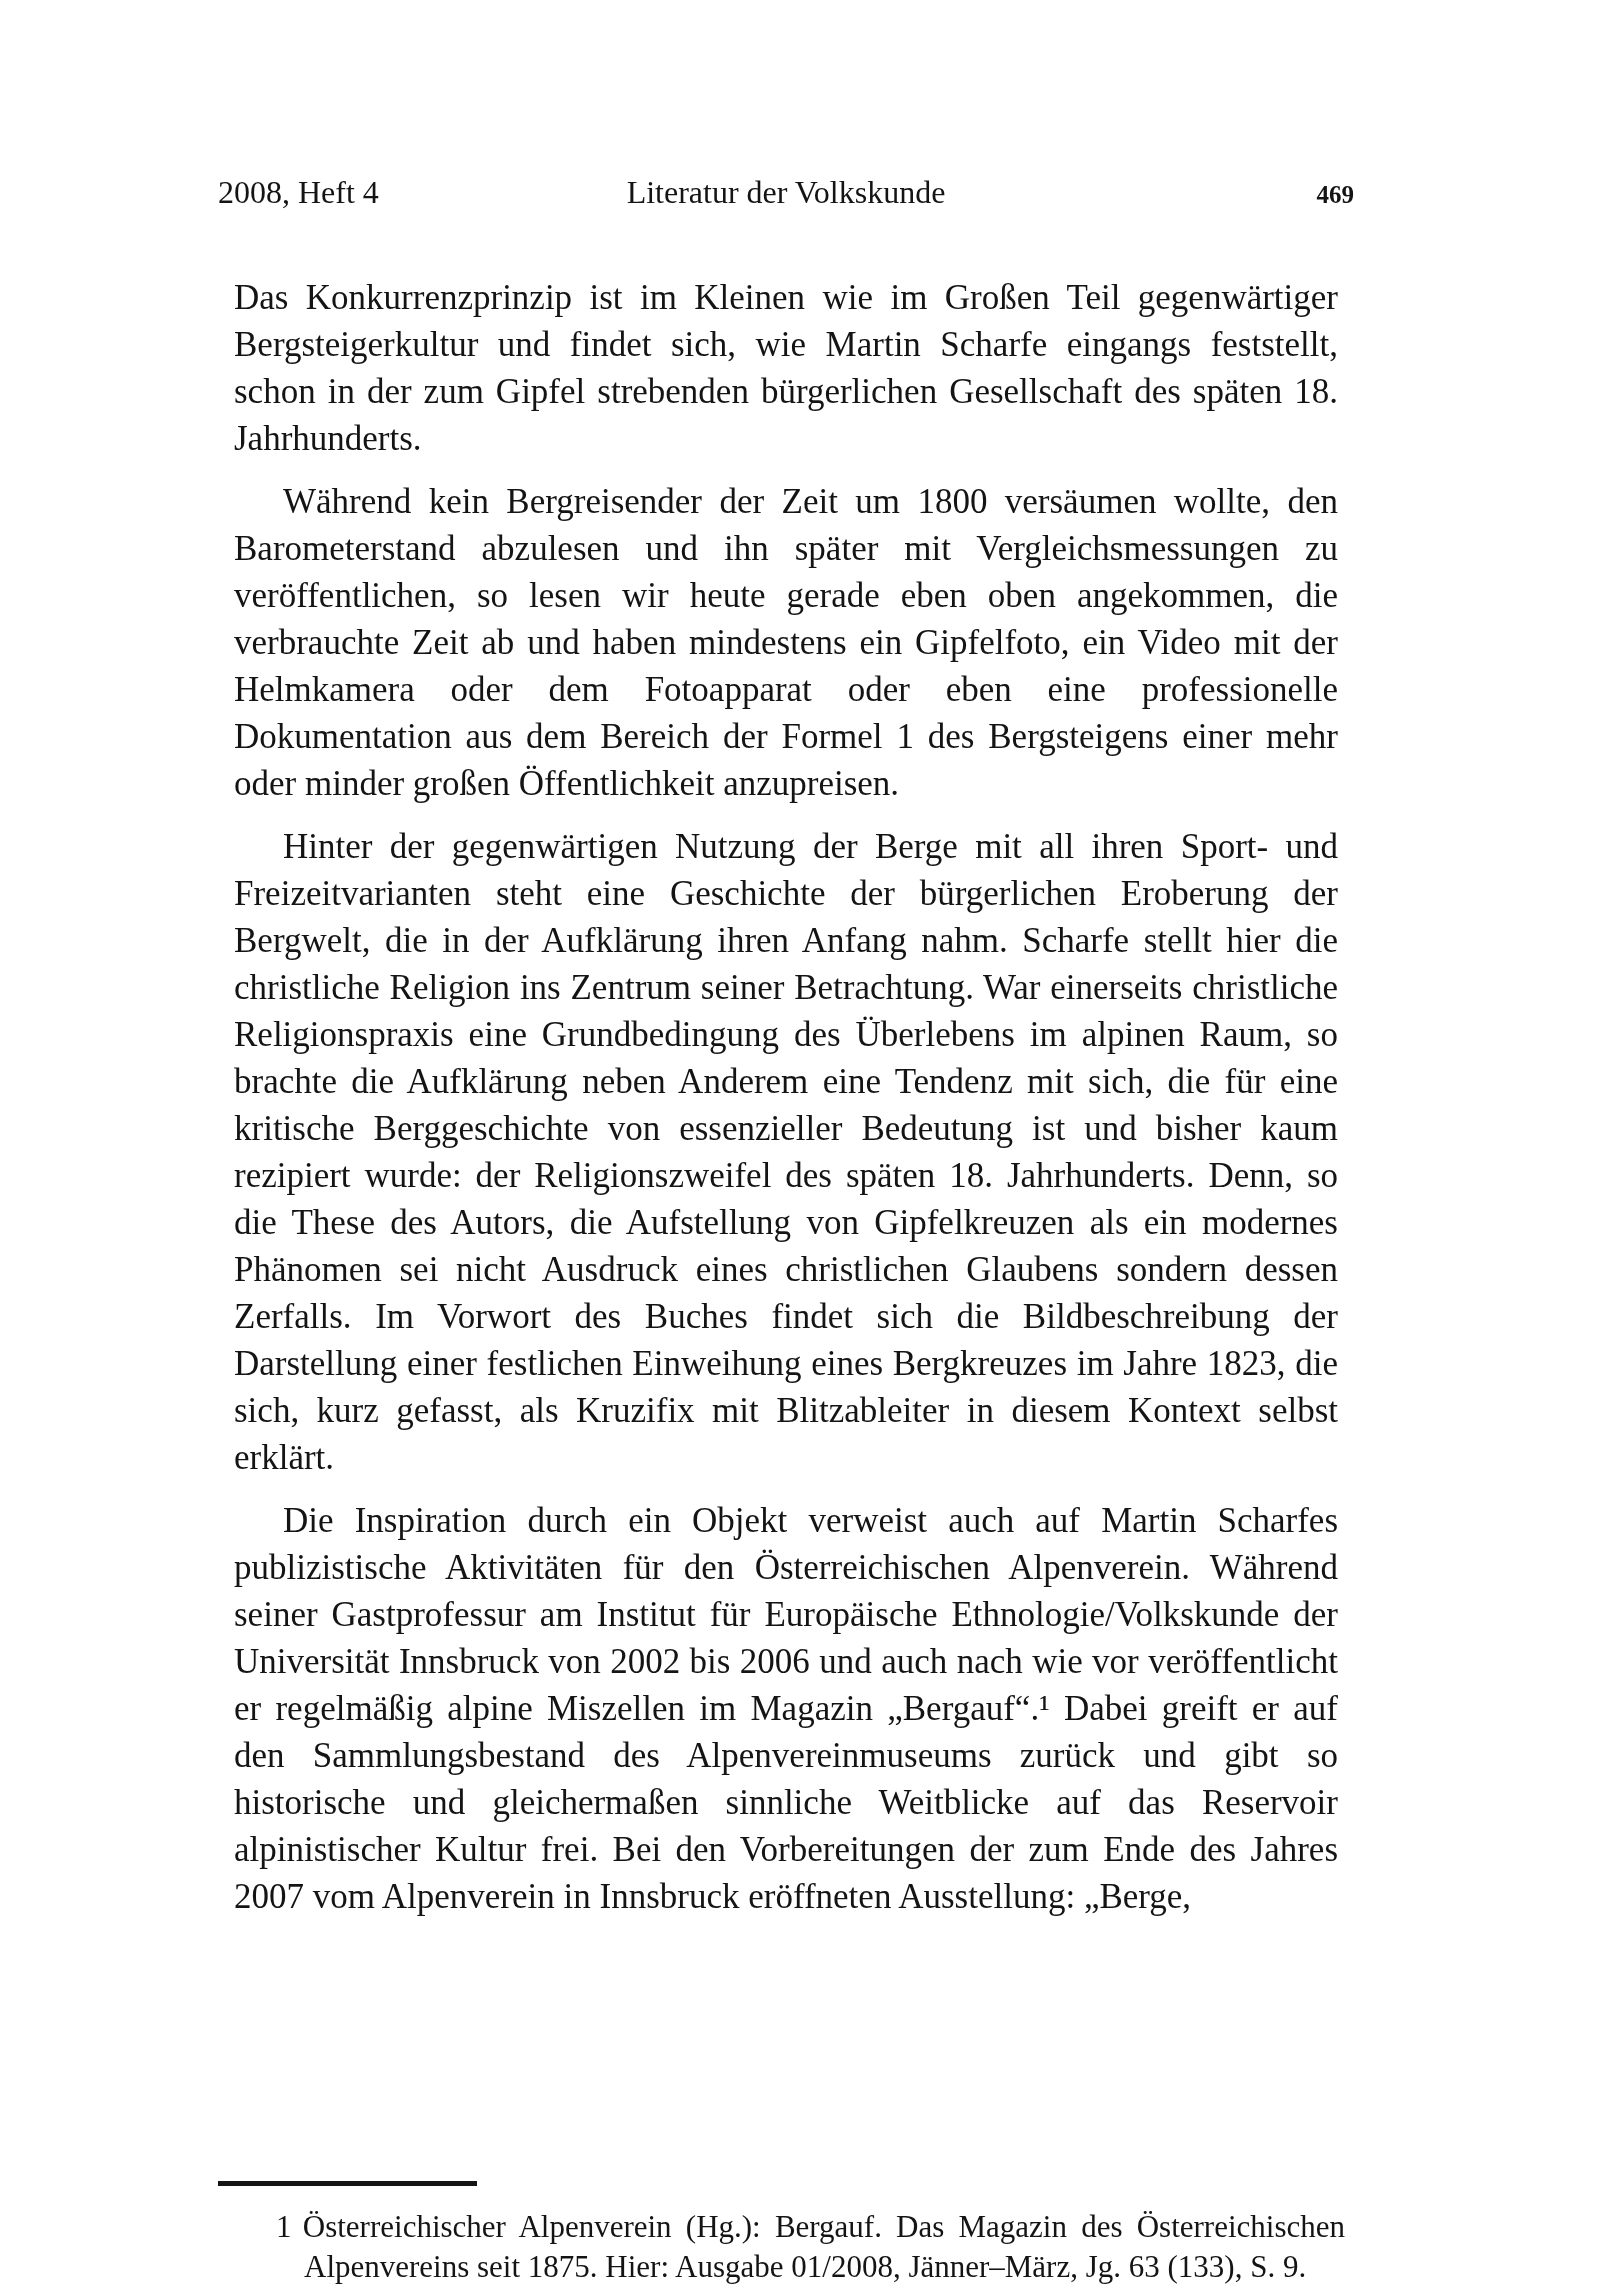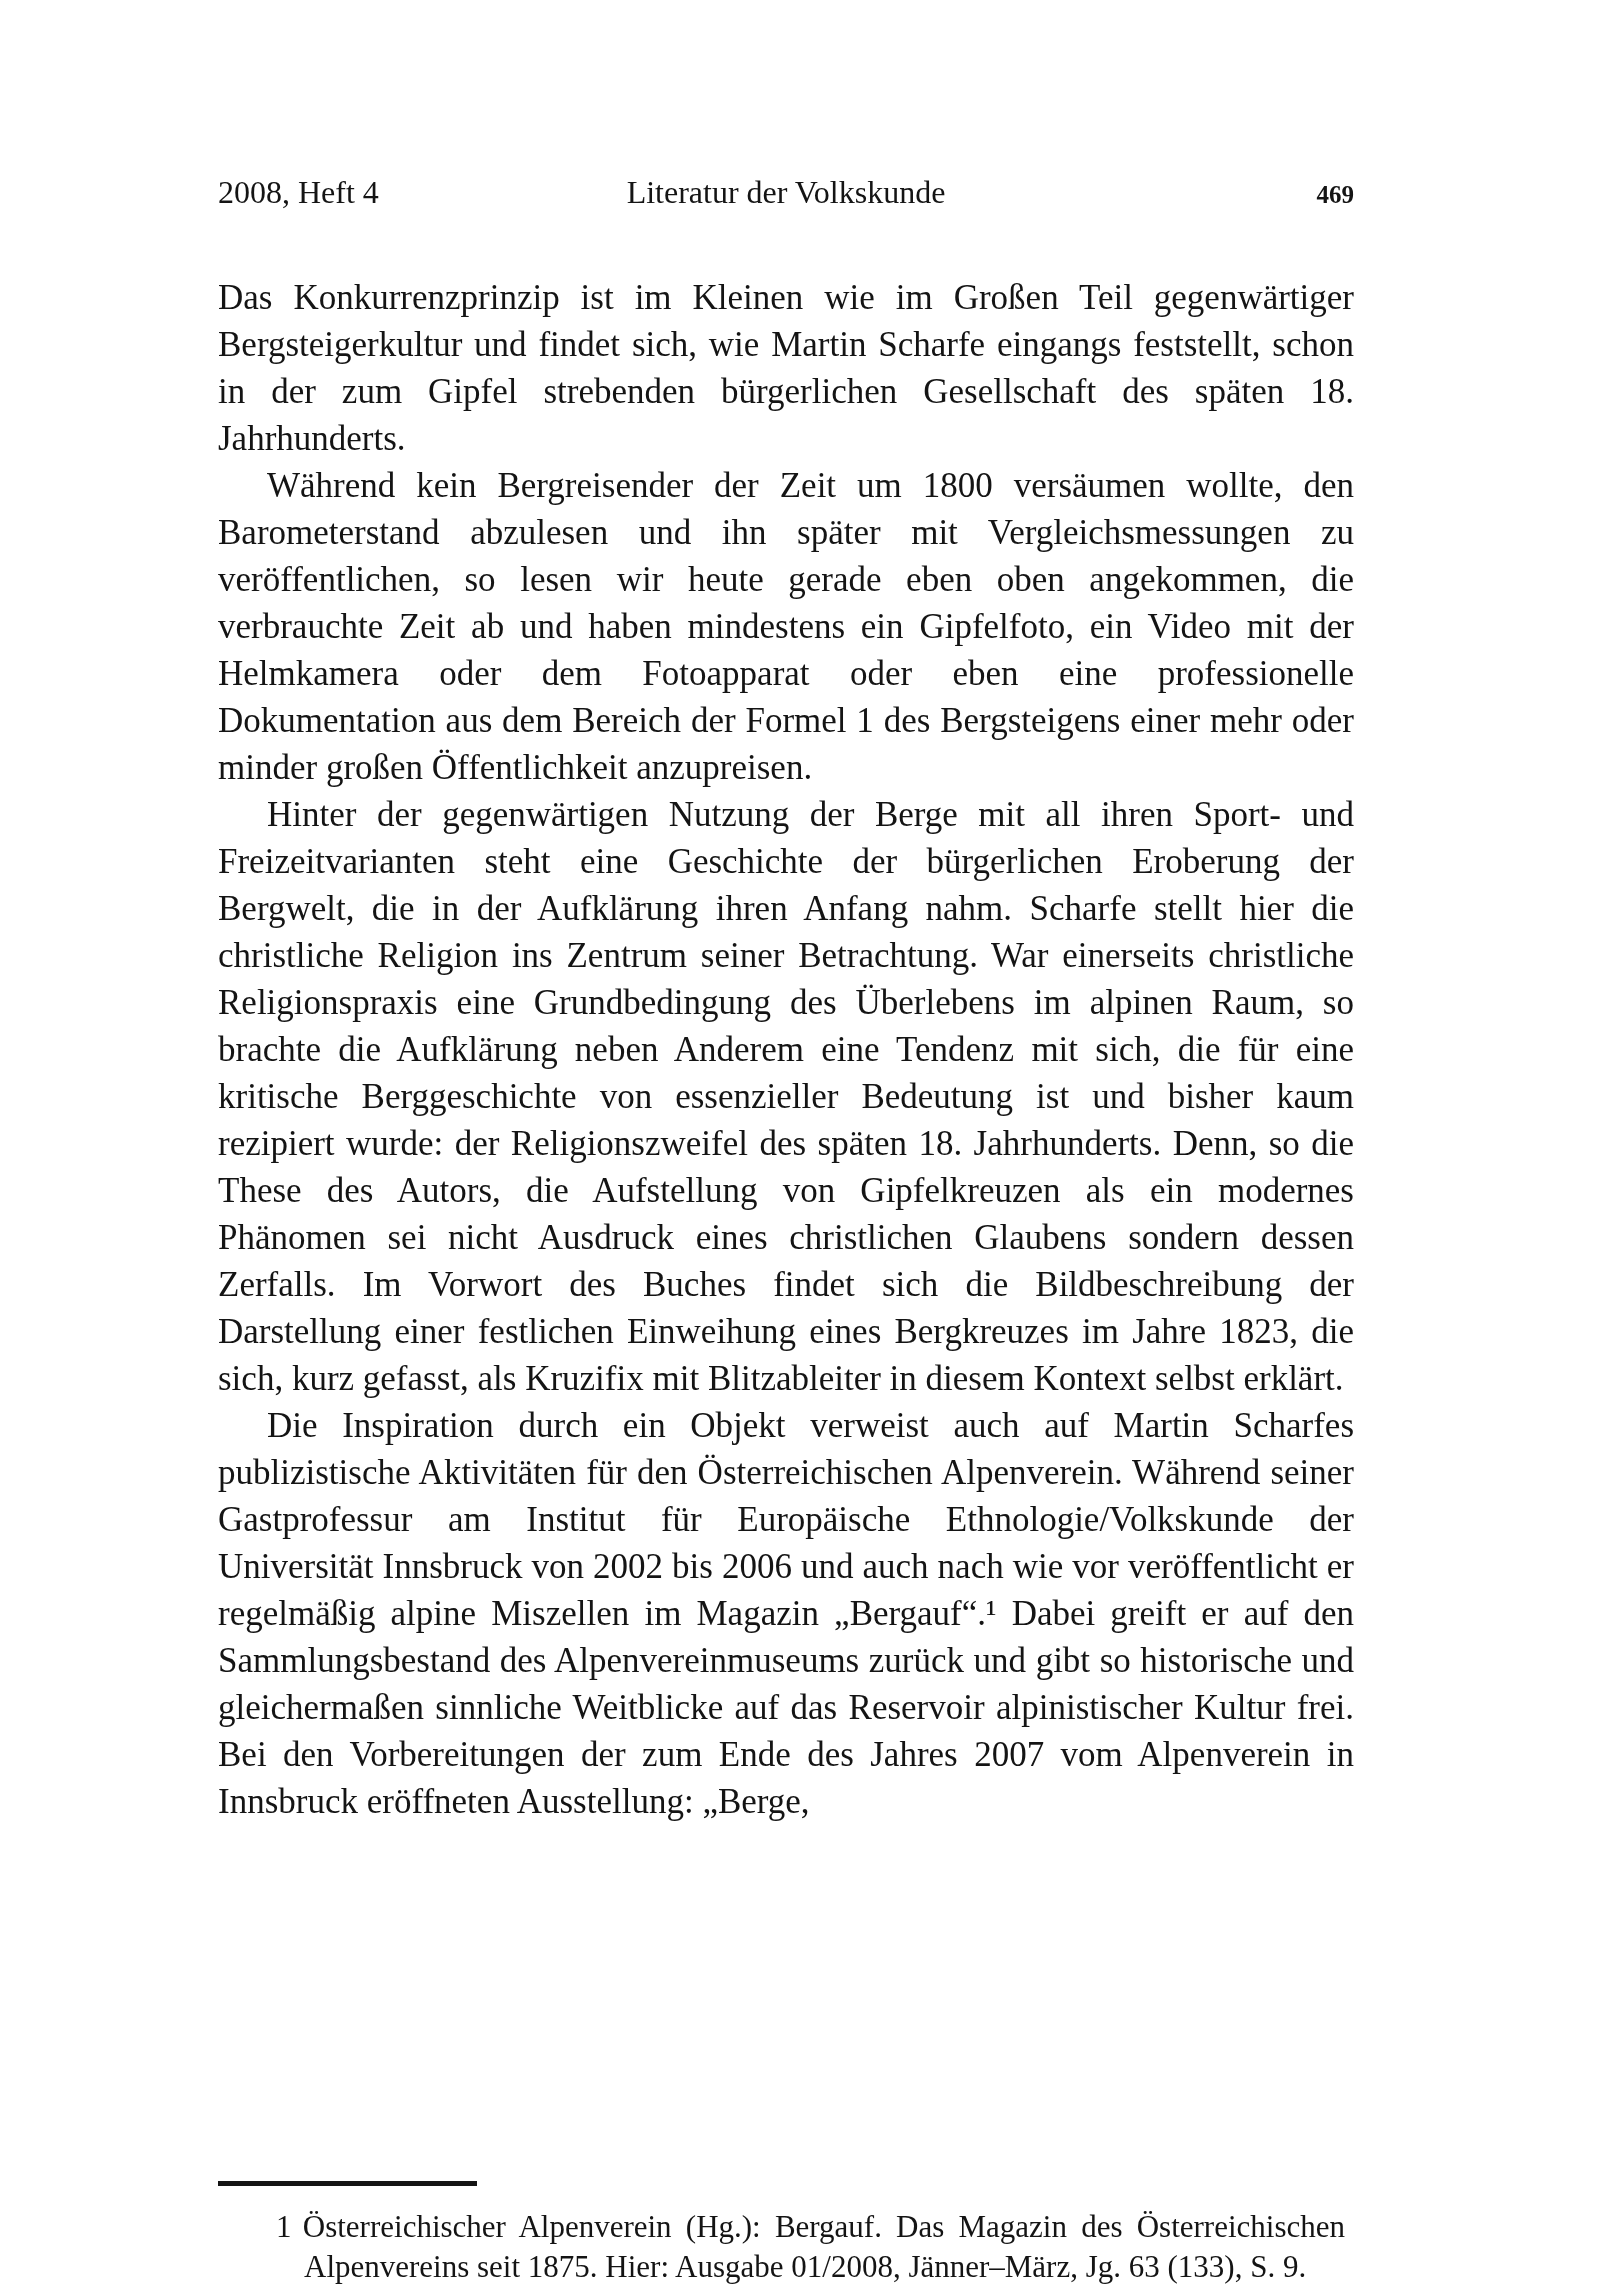--- a/index.html
+++ b/index.html
@@ -44,21 +44,21 @@
     font-size: 35px;
     line-height: 47px;
     text-align: justify;
     text-indent: 49px;
   }
   .citation em {
     font-style: italic;
   }
   
   .body-par {
-    margin: 0;
+    margin: 16px;
     font-size: 35px;
     line-height: 47px;
     text-align: justify;
     text-indent: 49px;
   }
   .body-par.no-indent {
     text-indent: 0;
   }
   
   .footnote {

